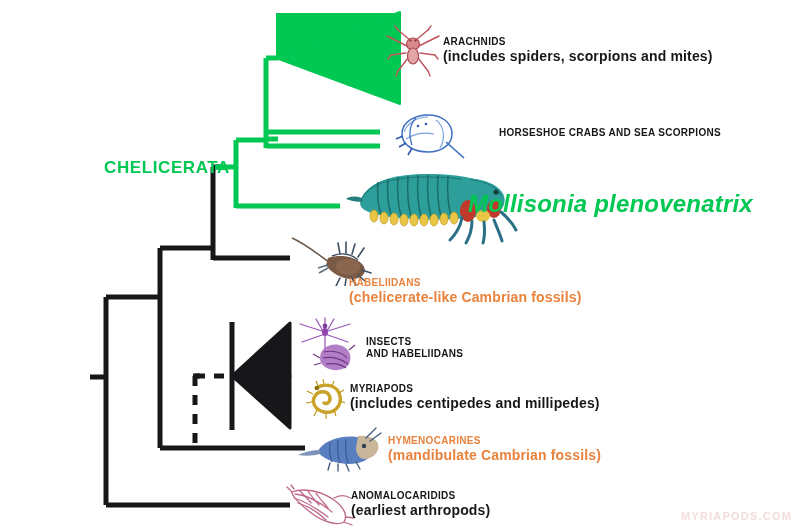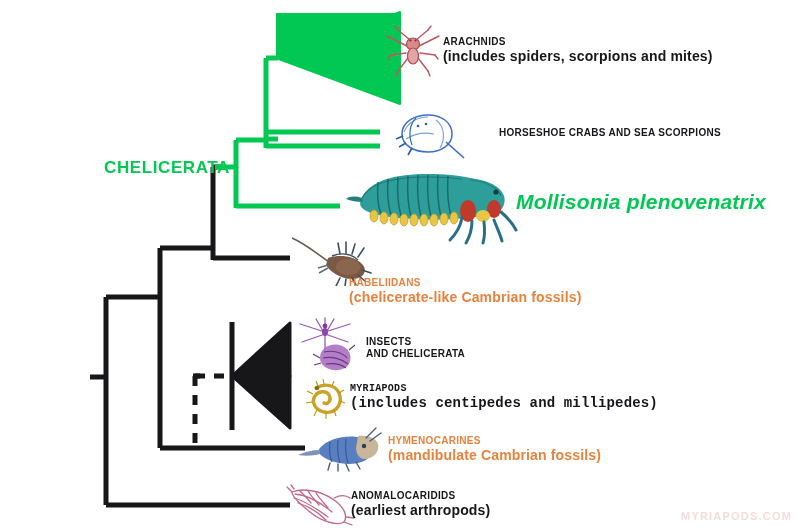--- a/index.html
+++ b/index.html
@@ -49,25 +49,24 @@
     font-weight: bold;
     font-size: 17px;
     letter-spacing: 0.6px;
     color: #00c853;
     white-space: nowrap;
   }
   .species-label {
     position: absolute;
     font-style: italic;
     font-weight: bold;
-    font-size: 21px;
+    font-size: 24px;
     color: #00c853;
     white-space: nowrap;
     letter-spacing: 0.2px;
-    margin-left: 48px;
   }
   .watermark {
     position: absolute;
     right: 8px;
     bottom: 8px;
     font-size: 11px;
     font-weight: bold;
     letter-spacing: 1.2px;
     color: #f3dcdc;
     white-space: nowrap;
@@ -295,24 +294,24 @@
     <div class="lbl-name c-black">HORSESHOE CRABS AND SEA SCORPIONS</div>
   </div>
 
   <div class="label" style="left:349px; top:277px;">
     <div class="lbl-name c-orange">HABELIIDANS</div>
     <div class="lbl-sub c-orange">(chelicerate-like Cambrian fossils)</div>
   </div>
 
   <div class="label" style="left:366px; top:336px;">
     <div class="lbl-name c-black">INSECTS</div>
-    <div class="lbl-name c-black">AND CHELICERATA</div>
-  </div>
-
-  <div class="label" style="left:350px; top:383px;font-family:Liberation Mono, monospace;">
+    <div class="lbl-name c-black">AND HABELIIDANS</div>
+  </div>
+
+  <div class="label" style="left:350px; top:383px;">
     <div class="lbl-name c-black">MYRIAPODS</div>
     <div class="lbl-sub c-black">(includes centipedes and millipedes)</div>
   </div>
 
   <div class="label" style="left:388px; top:435px;">
     <div class="lbl-name c-orange">HYMENOCARINES</div>
     <div class="lbl-sub c-orange">(mandibulate Cambrian fossils)</div>
   </div>
 
   <div class="label" style="left:351px; top:490px;">

